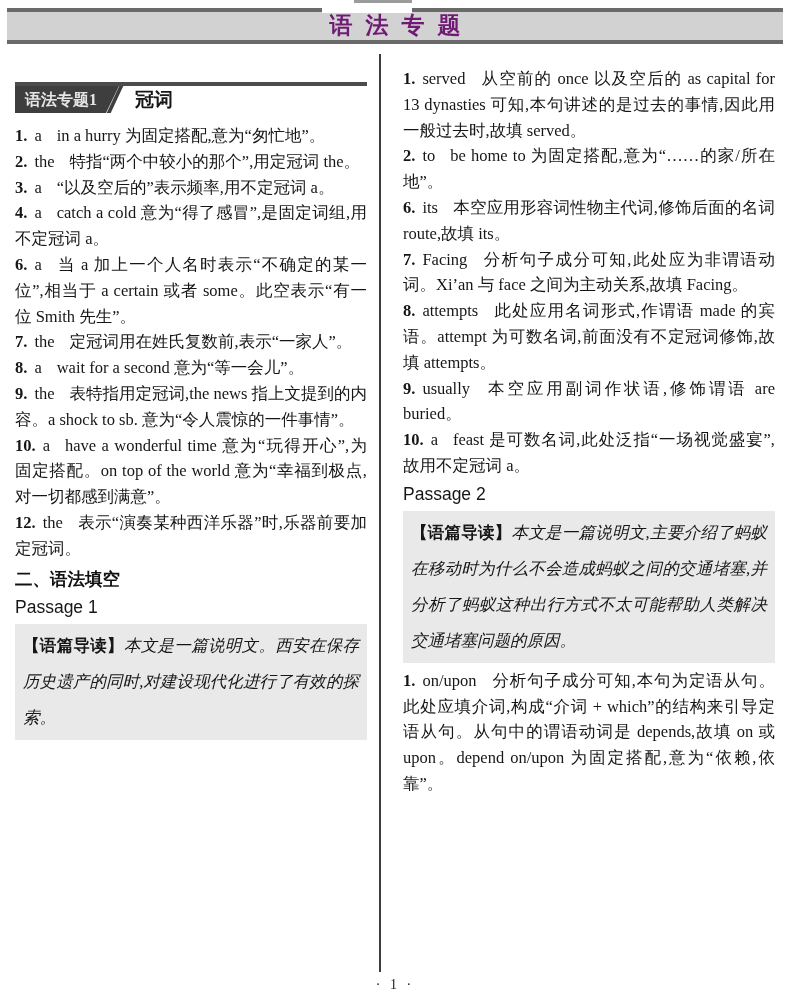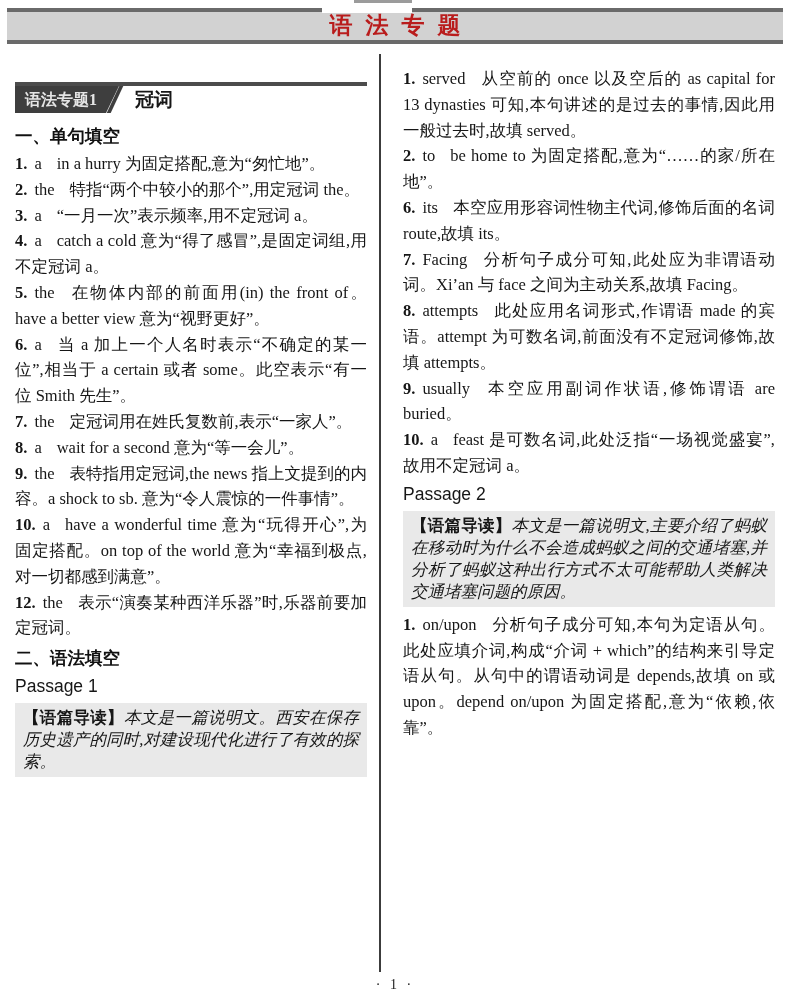--- a/index.html
+++ b/index.html
@@ -9,21 +9,21 @@
     font-family:"Liberation Serif","DejaVu Serif",serif;
   }
   
   .header-band {
     position:absolute; top:8px; left:7px; right:7px; height:28px;
     background:#d2d2d2;
     border-top:4px solid #6a6a6a; border-bottom:4px solid #6a6a6a;
     text-align:center; z-index:1;
   }
   .header-title {
-    display:inline-block; font-size:23px; font-weight:bold; color:#b91c1c;
+    display:inline-block; font-size:23px; font-weight:bold; color:#701a75;
     letter-spacing:13px; padding-left:13px; line-height:28px;
   }
   .tab-notch { position:absolute; top:0; left:322px; width:90px; height:13px; background:#ffffff; z-index:2; }
   .tab-notch-line { position:absolute; top:0; left:354px; width:58px; height:3px; background:#9b9b9b; z-index:3; }
 
   
   .content { position:absolute; top:54px; left:13px; right:13px; bottom:28px; display:flex; }
   .col-left  { width:366px; padding:28px 12px 0 2px; box-sizing:border-box; }
   .col-divider { width:2px; background:#3c3c3c; }
   .col-right { flex:1; padding:12px 2px 0 22px; box-sizing:border-box; }
@@ -49,21 +49,21 @@
   }
 
   
   .ans-item { margin:0; font-size:16.5px; line-height:25.8px; text-align:justify; text-align-last:left; }
   .ans-item .num { font-weight:bold; }
   .ans-item .ans { margin:0 15px 0 7px; }
 
   
   .intro-box {
     background:#e9e9e9; padding:4px 8px; margin-top:3px;
-    font-size:16.5px; line-height:22px; text-align:justify; text-align-last:left;
+    font-size:16.5px; line-height:36px; text-align:justify; text-align-last:left;
   }
   .intro-label { font-weight:bold; }
   .intro-text { font-style:italic; }
 
   
   .footer { position:absolute; bottom:7px; left:0; right:0; text-align:center; font-size:14px; letter-spacing:3px; color:#222; }
 </style>
 </head>
 <body>
 
@@ -76,27 +76,25 @@
 <div class="content">
 
   <div class="col-left">
 
     <div class="section-header">
       <span class="badge">语法专题1</span>
       <span class="badge-slash"></span>
       <span class="topic">冠词</span>
     </div>
 
-    <div class="part-heading">一、单句填空</div>
 
     <p class="ans-item"><span class="num">1.</span><span class="ans">a</span><span class="expl">in a hurry 为固定搭配,意为“匆忙地”。</span></p>
     <p class="ans-item"><span class="num">2.</span><span class="ans">the</span><span class="expl">特指“两个中较小的那个”,用定冠词 the。</span></p>
-    <p class="ans-item"><span class="num">3.</span><span class="ans">a</span><span class="expl">“一月一次”表示频率,用不定冠词 a。</span></p>
+    <p class="ans-item"><span class="num">3.</span><span class="ans">a</span><span class="expl">“以及空后的”表示频率,用不定冠词 a。</span></p>
     <p class="ans-item"><span class="num">4.</span><span class="ans">a</span><span class="expl">catch a cold 意为“得了感冒”,是固定词组,用不定冠词 a。</span></p>
-    <p class="ans-item"><span class="num">5.</span><span class="ans">the</span><span class="expl">在物体内部的前面用(in) the front of。have a better view 意为“视野更好”。</span></p>
     <p class="ans-item"><span class="num">6.</span><span class="ans">a</span><span class="expl">当 a 加上一个人名时表示“不确定的某一位”,相当于 a certain 或者 some。此空表示“有一位 Smith 先生”。</span></p>
     <p class="ans-item"><span class="num">7.</span><span class="ans">the</span><span class="expl">定冠词用在姓氏复数前,表示“一家人”。</span></p>
     <p class="ans-item"><span class="num">8.</span><span class="ans">a</span><span class="expl">wait for a second 意为“等一会儿”。</span></p>
     <p class="ans-item"><span class="num">9.</span><span class="ans">the</span><span class="expl">表特指用定冠词,the news 指上文提到的内容。a shock to sb. 意为“令人震惊的一件事情”。</span></p>
     <p class="ans-item"><span class="num">10.</span><span class="ans">a</span><span class="expl">have a wonderful time 意为“玩得开心”,为固定搭配。on top of the world 意为“幸福到极点,对一切都感到满意”。</span></p>
     <p class="ans-item"><span class="num">12.</span><span class="ans">the</span><span class="expl">表示“演奏某种西洋乐器”时,乐器前要加定冠词。</span></p>
 
     <div class="part-heading">二、语法填空</div>
     <div class="passage-label">Passage 1</div>
 

